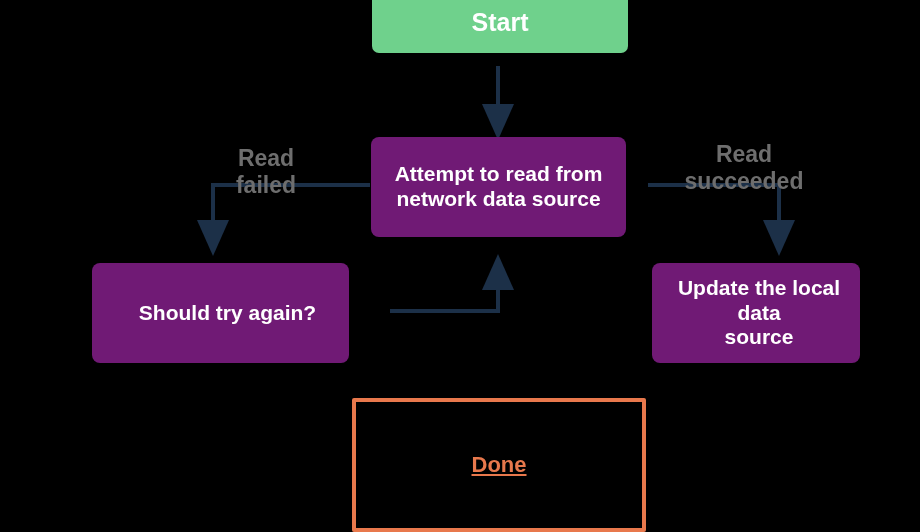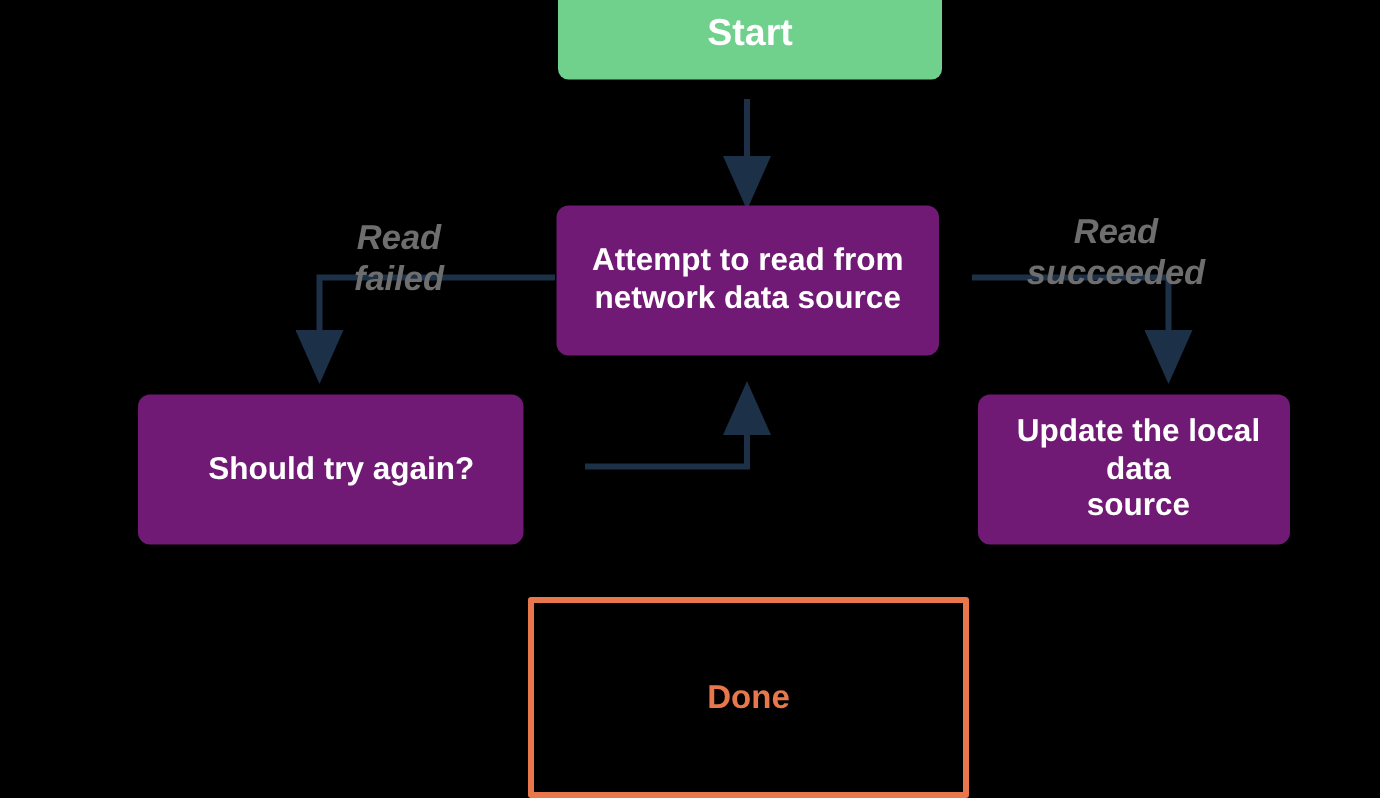--- a/index.html
+++ b/index.html
@@ -53,21 +53,20 @@
     border-radius: 2px;
   }
   .edge-label {
     position: absolute;
     color: #6E6E6E;
     font-size: 23px;
     font-weight: 700;
     text-align: center;
     line-height: 1.15;
     white-space: pre-line;
-    font-style: italic;
   }
   #edges {
     position: absolute;
     left: 0;
     top: 0;
     width: 920px;
     height: 532px;
     pointer-events: none;
   }
 </style>
@@ -111,21 +110,21 @@
 
   <div class="node node-process" style="left:92px; top:263px; width:257px; height:100px;padding-left:28px;">
     <span>Should try again?</span>
   </div>
 
   <div class="node node-process" style="left:652px; top:263px; width:208px; height:100px;padding-left:20px;">
     <span>Update the local data
 source</span>
   </div>
 
-  <div class="node node-terminal" style="left:352px; top:398px; width:294px; height:134px;">
+  <div class="node node-terminal" style="left:352px; top:398px; width:294px; height:134px;text-decoration:underline;">
     <span>Done</span>
   </div>
 
   <div class="edge-label" style="left:186px; top:119px; width:160px;">
     <span>Read
 failed</span>
   </div>
 
   <div class="edge-label" style="left:644px; top:115px; width:200px;">
     <span>Read

